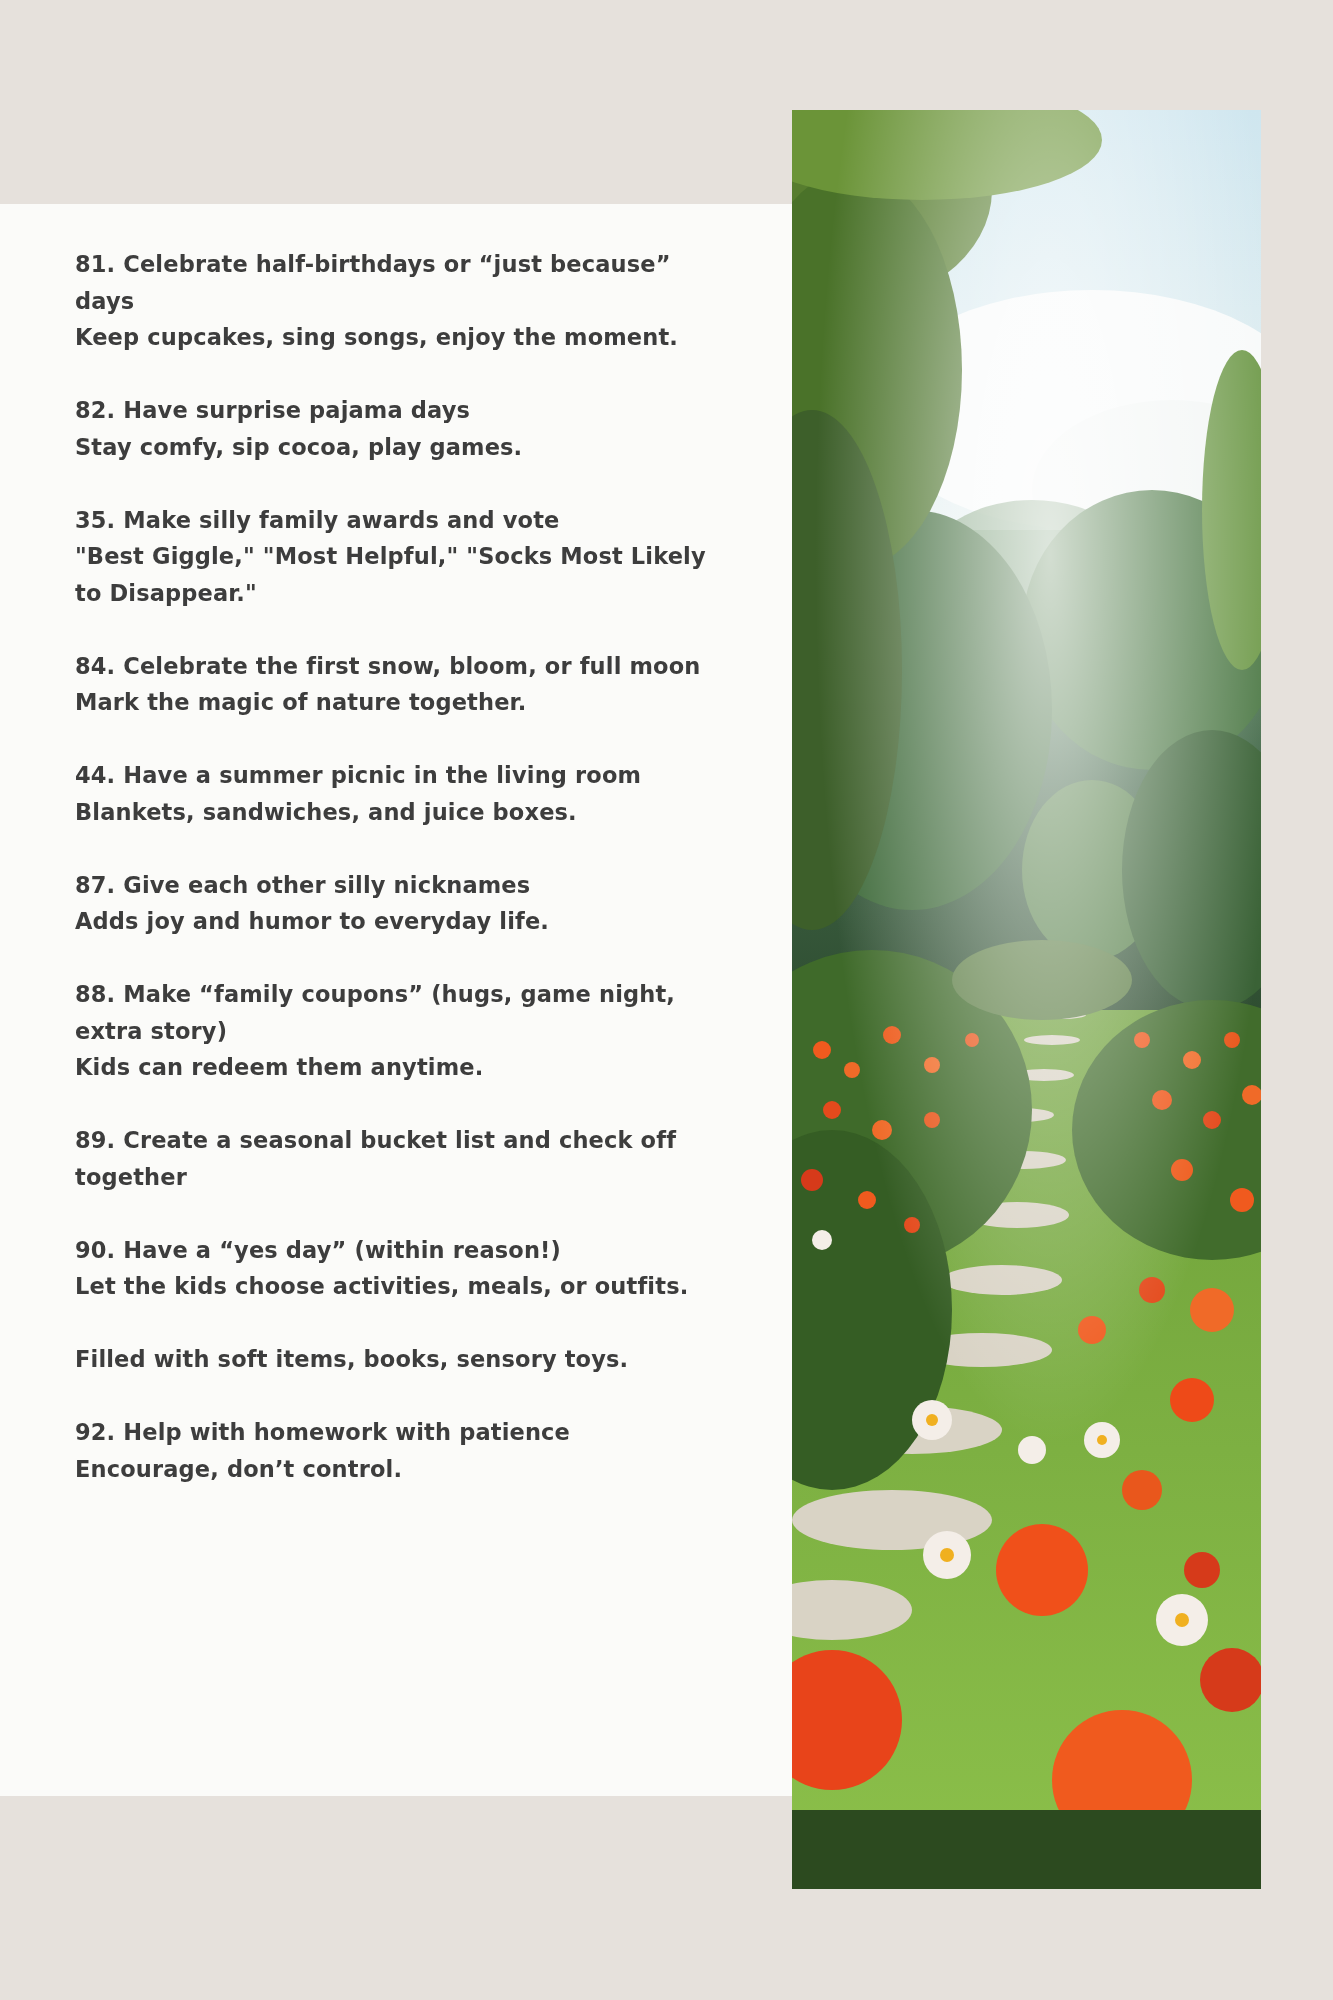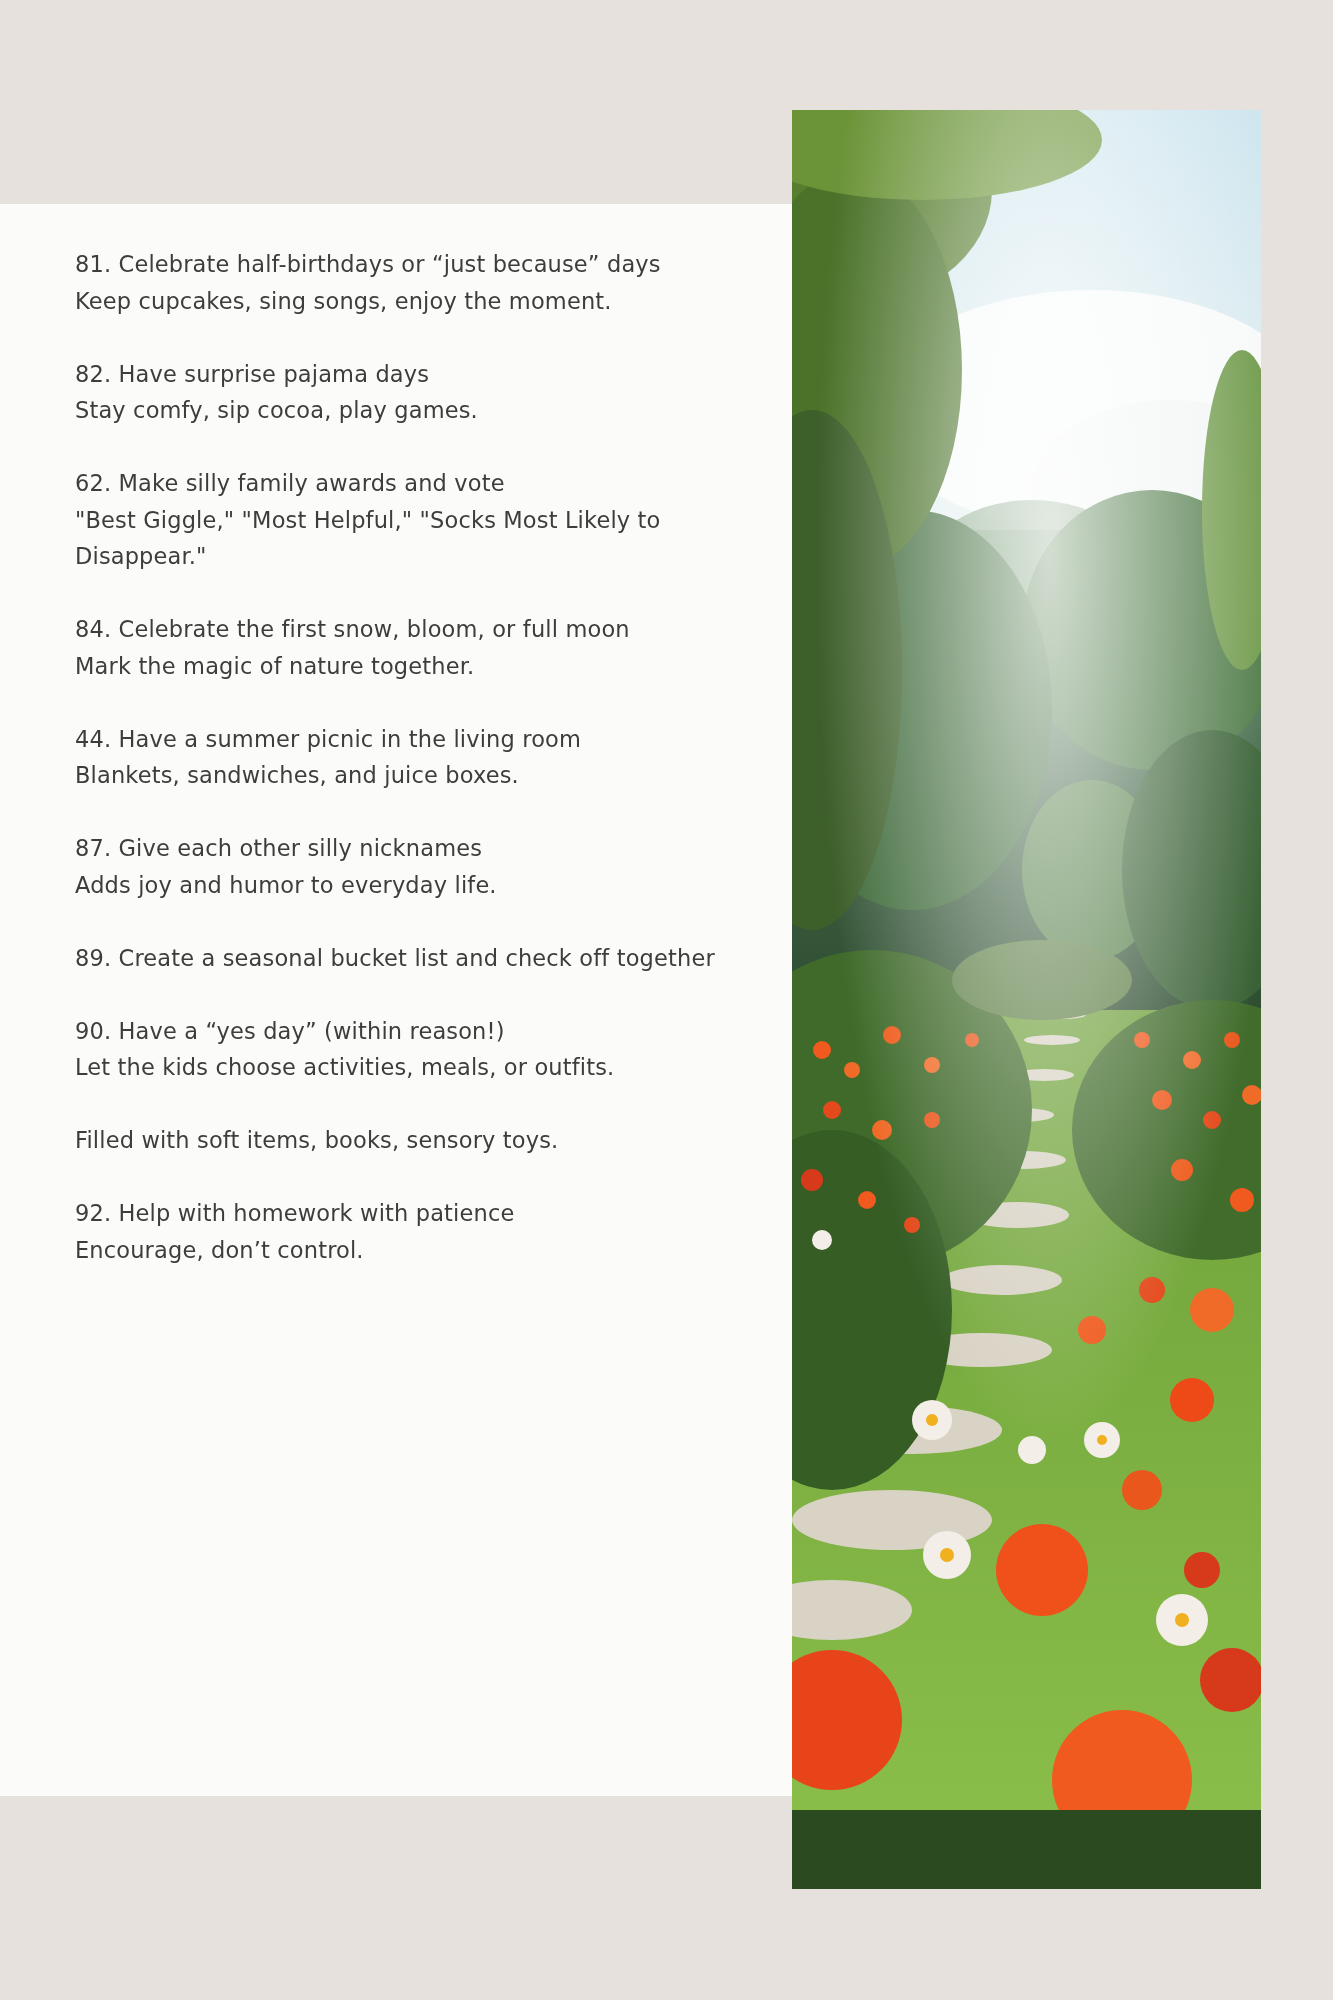--- a/index.html
+++ b/index.html
@@ -14,21 +14,21 @@
       position: absolute;
       left: 0; top: 204px;
       width: 792px; height: 1592px;
       background: #fbfbf9;
     }
     .list {
       position: absolute;
       left: 75px; top: 246px;
       width: 640px;
       color: #3d3d3d;
-      font-weight: normal;
+      font-weight: bold;
       font-size: 22.5px;
       line-height: 36.5px;
       letter-spacing: 0.15px;
     }
     .entry { margin: 0 0 36.5px 0; }
     .entry:last-child { margin-bottom: 11px; }
     .entry p { margin: 0; }
     .photo {
       position: absolute;
       left: 792px; top: 110px;
@@ -46,36 +46,40 @@
 <div class="list">
   <div class="entry">
     <p>81. Celebrate half-birthdays or “just because” days</p>
     <p>Keep cupcakes, sing songs, enjoy the moment.</p>
   </div>
   <div class="entry">
     <p>82. Have surprise pajama days</p>
     <p>Stay comfy, sip cocoa, play games.</p>
   </div>
   <div class="entry">
-    <p>62. Make silly family awards and vote</p>
+    <p>35. Make silly family awards and vote</p>
     <p>"Best Giggle," "Most Helpful," "Socks Most Likely to Disappear."</p>
   </div>
   <div class="entry">
     <p>84. Celebrate the first snow, bloom, or full moon</p>
     <p>Mark the magic of nature together.</p>
   </div>
   <div class="entry">
     <p>44. Have a summer picnic in the living room</p>
     <p>Blankets, sandwiches, and juice boxes.</p>
   </div>
   <div class="entry">
   </div>
   <div class="entry">
     <p>87. Give each other silly nicknames</p>
     <p>Adds joy and humor to everyday life.</p>
+  </div>
+  <div class="entry">
+    <p>88. Make “family coupons” (hugs, game night, extra story)</p>
+    <p>Kids can redeem them anytime.</p>
   </div>
   <div class="entry">
     <p>89. Create a seasonal bucket list and check off together</p>
   </div>
   <div class="entry">
     <p>90. Have a “yes day” (within reason!)</p>
     <p>Let the kids choose activities, meals, or outfits.</p>
   </div>
   <div class="entry">
     <p>Filled with soft items, books, sensory toys.</p>

